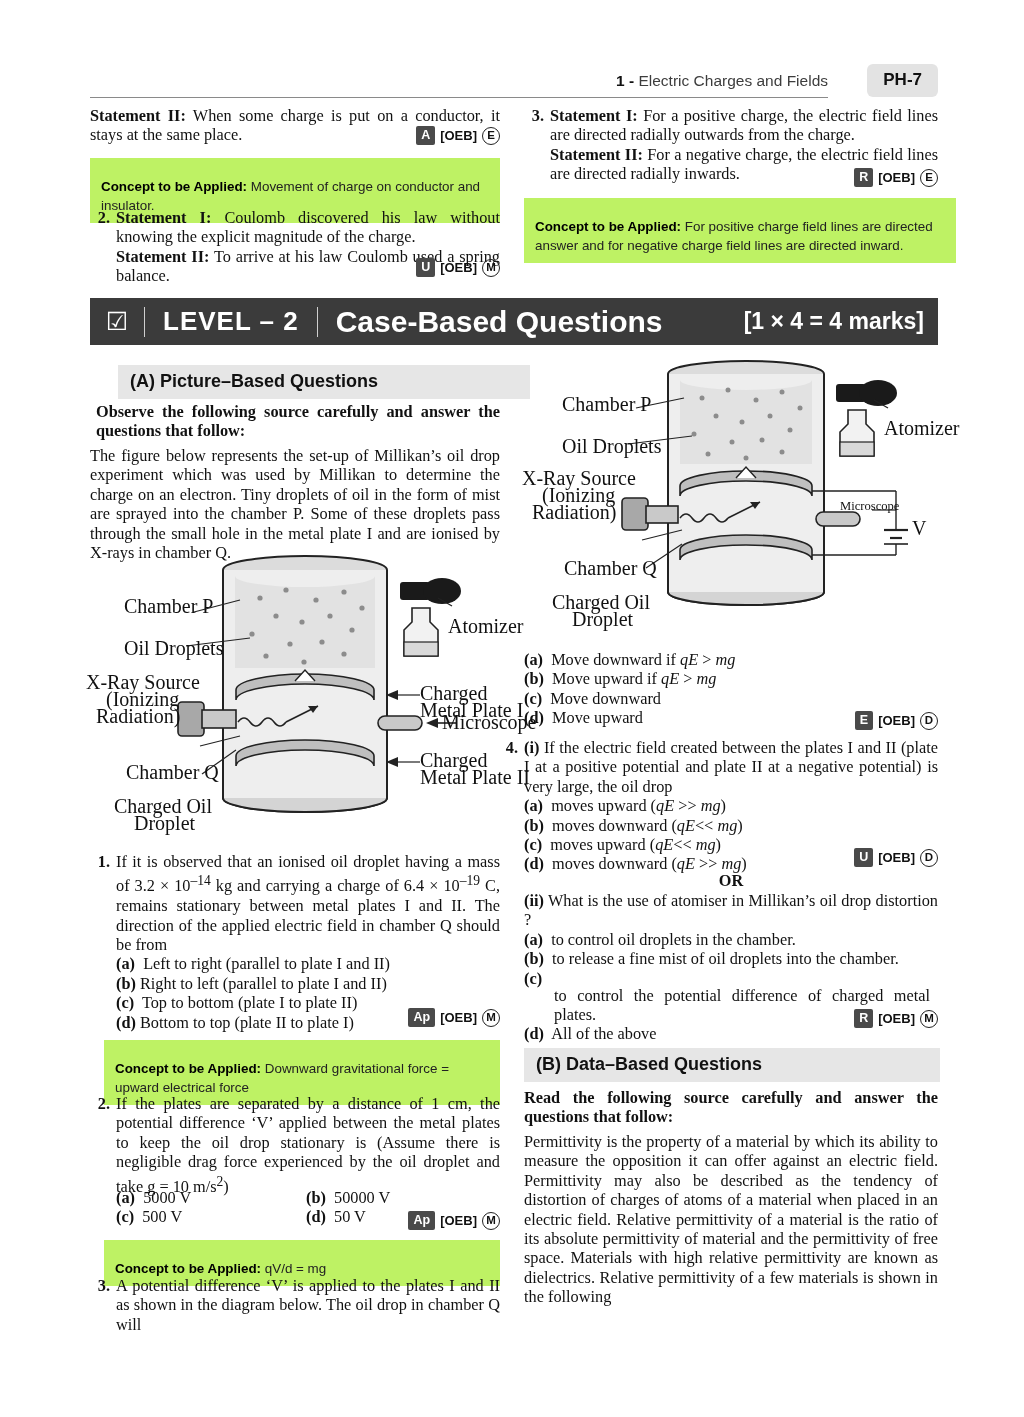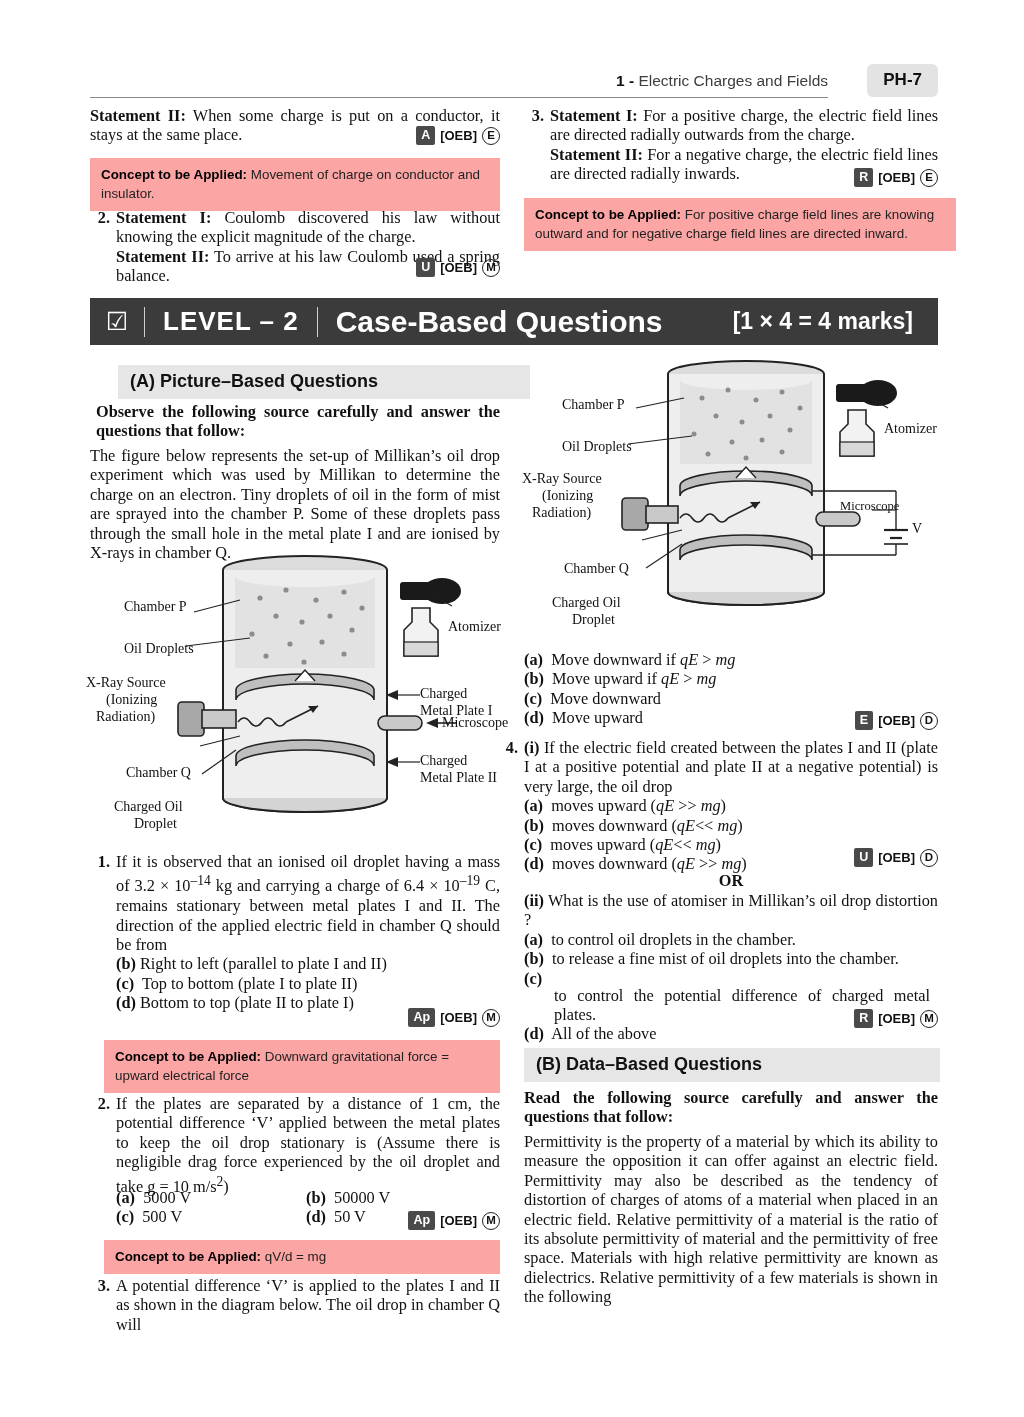--- a/index.html
+++ b/index.html
@@ -45,22 +45,22 @@
   .qnum{
     position:absolute;left:0;width:20px;text-align:right;
     font-weight:bold;
   }
   .qbody{margin-left:26px;}
   .f16{font-size:16.3px;line-height:19.4px;}
   .b{font-weight:bold;}
   .it{font-style:italic;}
   
   .concept{
-    background:#fca5a5;
-    padding:7px 11px 8px 11px;
+    background:#bef264;
+    padding:19px 11px 8px 11px;
     font-family:"Liberation Sans", sans-serif;
     font-size:13.4px;line-height:19px;color:#222;
   }
   .concept b{font-family:"Liberation Sans", sans-serif;font-weight:bold;color:#000;}
   
   .tags{white-space:nowrap;font-family:"Liberation Sans", sans-serif;}
   .tagsq{
     display:inline-block;background:#4a4a4a;color:#fff;font-weight:bold;
     font-size:12.5px;padding:2px 5px 3px 5px;border-radius:2px;vertical-align:middle;
   }
@@ -85,31 +85,31 @@
   .banner .sep{width:1px;height:30px;background:#cfcfcf;margin:0 0px;}
   .banner .lvl{
     font-family:"Liberation Sans", sans-serif;font-weight:bold;
     font-size:26px;letter-spacing:1px;padding:0 18px;white-space:nowrap;
   }
   .banner .cbq{
     font-family:"Liberation Sans", sans-serif;font-weight:bold;
     font-size:30px;padding:0 18px;white-space:nowrap;
   }
   .banner .marks{
-    margin-left:auto;padding-right:25px;
+    margin-left:auto;padding-right:14px;
     font-family:"Liberation Sans", sans-serif;font-weight:bold;font-size:23px;white-space:nowrap;
   }
   
   .subhead{
     background:#e6e6e6;padding:6px 12px 7px 12px;
     font-family:"Liberation Sans", sans-serif;font-weight:bold;font-size:18px;color:#111;
   }
   
   .figlbl{
-    position:absolute;font-size:14px;line-height:17px;font-family:"Liberation Serif", serif;
+    position:absolute;font-size:20px;line-height:17px;font-family:"Liberation Serif", serif;
     white-space:nowrap;color:#111;
   }
   .figsmall{font-size:12.6px;}
   svg{display:block;}
   .opt{white-space:nowrap;}
 </style>
 </head>
 <body>
 
 <div class="page">
@@ -161,21 +161,21 @@
         <span class="b">Statement II:</span>
         <span>For a negative charge, the electric field lines are directed radially inwards.</span>
       </div>
     </div>
     <div class="blk tags right" style="top:168px;position:absolute;width:414px;">
       <span class="tagsq">R</span><span class="tagoeb">[OEB]</span><span class="tagcirc">E</span>
     </div>
 
     <div class="blk concept" style="top:198px;position:absolute;width:410px;">
       <b>Concept to be Applied:</b>
-      <span>For positive charge field lines are knowing outward and for negative charge field lines are directed inward.</span>
+      <span>For positive charge field lines are directed answer and for negative charge field lines are directed inward.</span>
     </div>
   </div>
 
   <div class="banner">
     <div class="chk">☑</div>
     <div class="sep"></div>
     <div class="lvl">LEVEL – 2</div>
     <div class="sep"></div>
     <div class="cbq">Case-Based Questions</div>
     <div class="marks">[1 × 4 = 4 marks]</div>
@@ -258,20 +258,21 @@
     <div class="figlbl" style="left:330px;top:152px;">Metal Plate I</div>
     <div class="figlbl" style="left:352px;top:164px;">Microscope</div>
     <div class="figlbl" style="left:330px;top:202px;">Charged</div>
     <div class="figlbl" style="left:330px;top:219px;">Metal Plate II</div>
   </div>
 
   <div class="f16 just" style="position:absolute;left:90px;top:852px;width:410px;">
     <span class="qnum">1.</span>
     <div class="qbody">
       <span>If it is observed that an ionised oil droplet having a mass of 3.2 × 10</span><sup>–14</sup><span> kg and carrying a charge of 6.4 × 10</span><sup>–19</sup><span> C, remains stationary between metal plates I and II. The direction of the applied electric field in chamber Q should be from</span>
+      <div class="opt"><span class="b">(a)</span> <span>&nbsp;Left to right (parallel to plate I and II)</span></div>
       <div class="opt"><span class="b">(b)</span><span>&nbsp;Right to left (parallel to plate I and II)</span></div>
       <div class="opt"><span class="b">(c)</span><span>&nbsp; Top to bottom (plate I to plate II)</span></div>
       <div class="opt"><span class="b">(d)</span><span>&nbsp;Bottom to top (plate II to plate I)</span></div>
     </div>
   </div>
   <div class="tags" style="position:absolute;left:90px;top:1008px;width:410px;text-align:right;">
     <span class="tagsq">Ap</span><span class="tagoeb">[OEB]</span><span class="tagcirc">M</span>
   </div>
 
   <div class="concept" style="position:absolute;left:104px;top:1040px;width:374px;">

